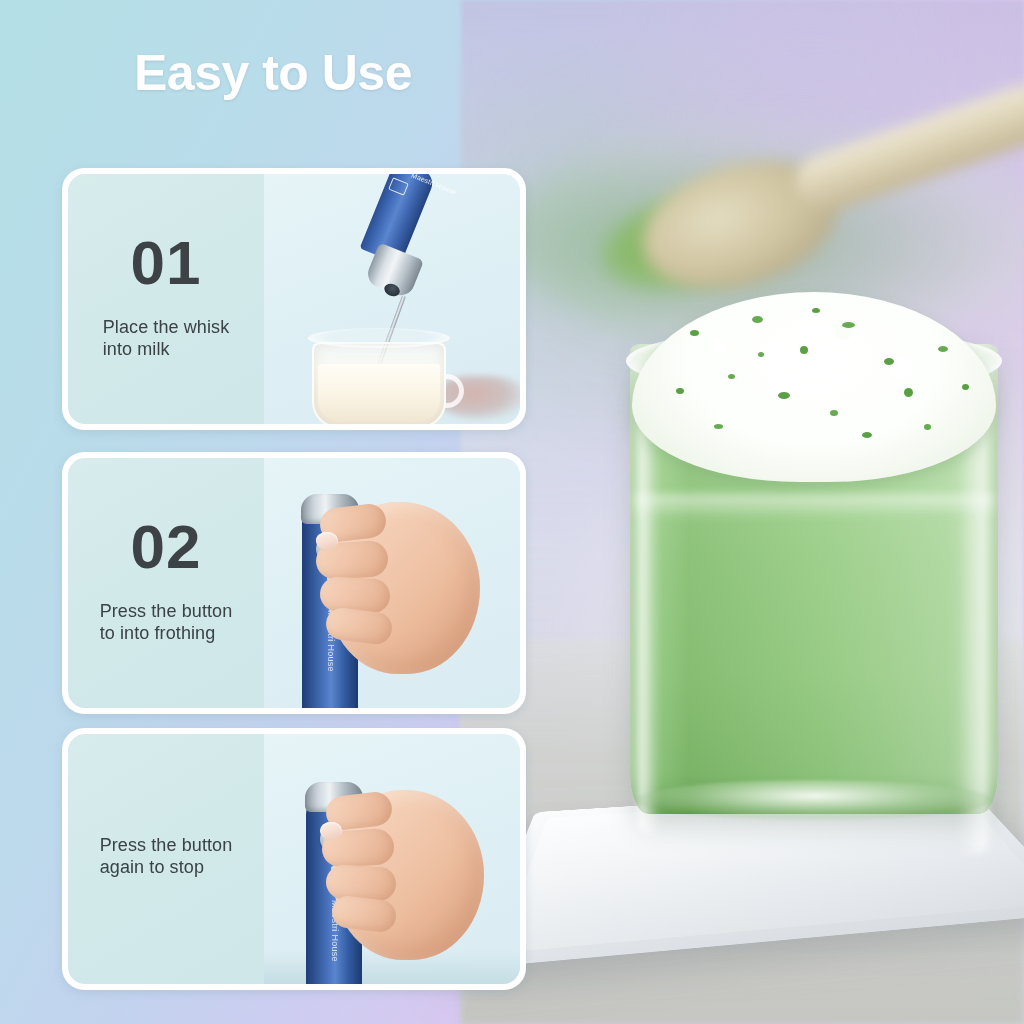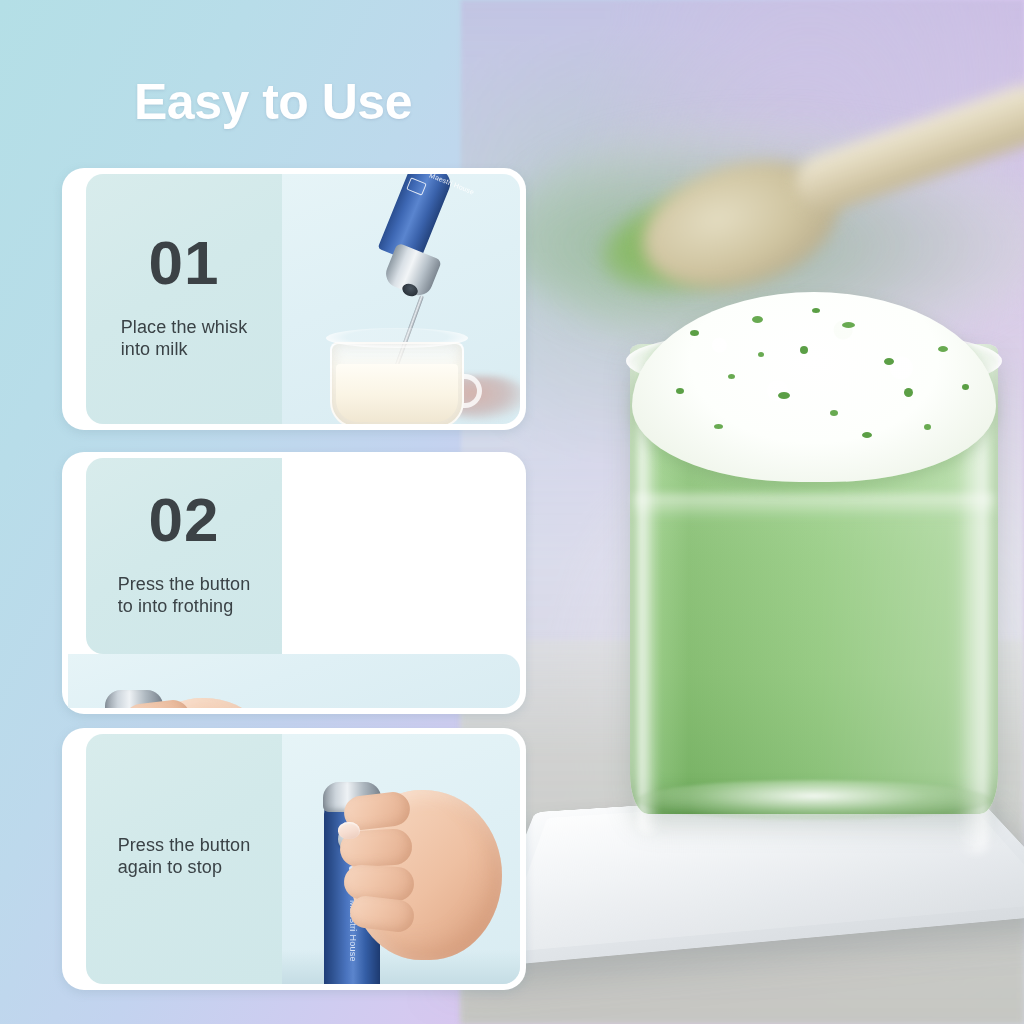--- a/index.html
+++ b/index.html
@@ -157,45 +157,43 @@
     border-radius:6px;
     background:linear-gradient(160deg, rgba(255,255,255,.55), rgba(226,230,234,.25));
   }
 
   
   #page-title {
     position:absolute; left:134px; top:44px;
     font-size:50px; font-weight:bold; color:#ffffff;
     letter-spacing:-.5px;
     text-shadow:0 1px 3px rgba(120,140,170,.28);
-    margin-top:29px;
   }
 
   
   .step-card {
     position:absolute; left:62px; width:464px; height:262px;
     background:#ffffff;
     border-radius:22px;
     padding:6px;
     box-shadow:0 3px 10px rgba(120,150,165,.22);
     display:flex;
     overflow:hidden;
   }
   #step-card-1 { top:168px; }
-  #step-card-2 { top:452px;flex-direction:column; }
+  #step-card-2 { top:452px; }
   #step-card-3 { top:728px; }
 
   .step-left {
     width:196px; flex:0 0 196px;
     border-radius:17px 0 0 17px;
     background:linear-gradient(150deg, #d8ecec 0%, #d2e9ea 45%, #cfe7e9 100%);
     display:flex; flex-direction:column;
     align-items:center; justify-content:center;
     padding-bottom:6px;
-    margin-left:18px;
   }
   .step-num {
     font-size:62px; font-weight:bold; color:#3c4246;
     line-height:1; letter-spacing:1px;
     margin-bottom:22px;
   }
   .step-text {
     font-size:18px; color:#3a4246; 
     line-height:1.24; letter-spacing:.1px; padding:0 8px;
   }

